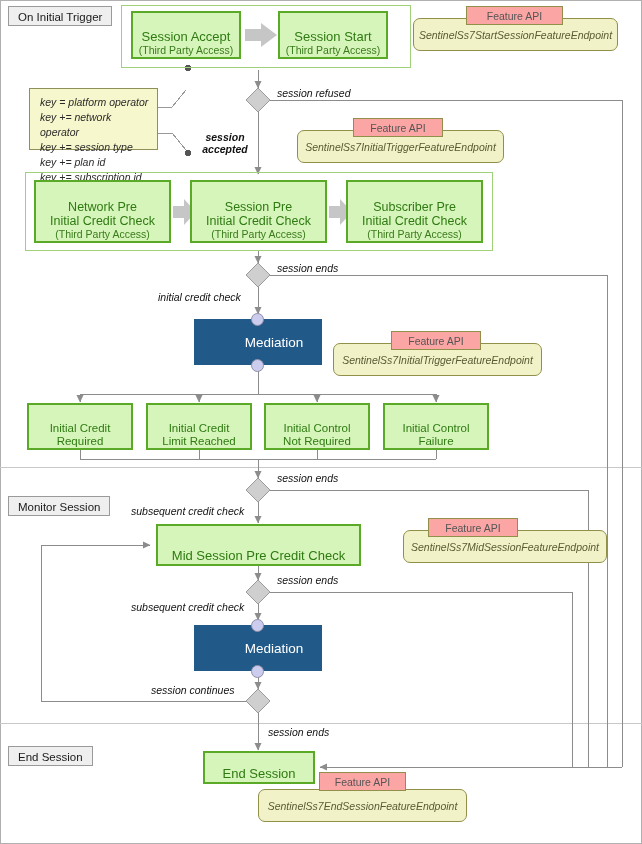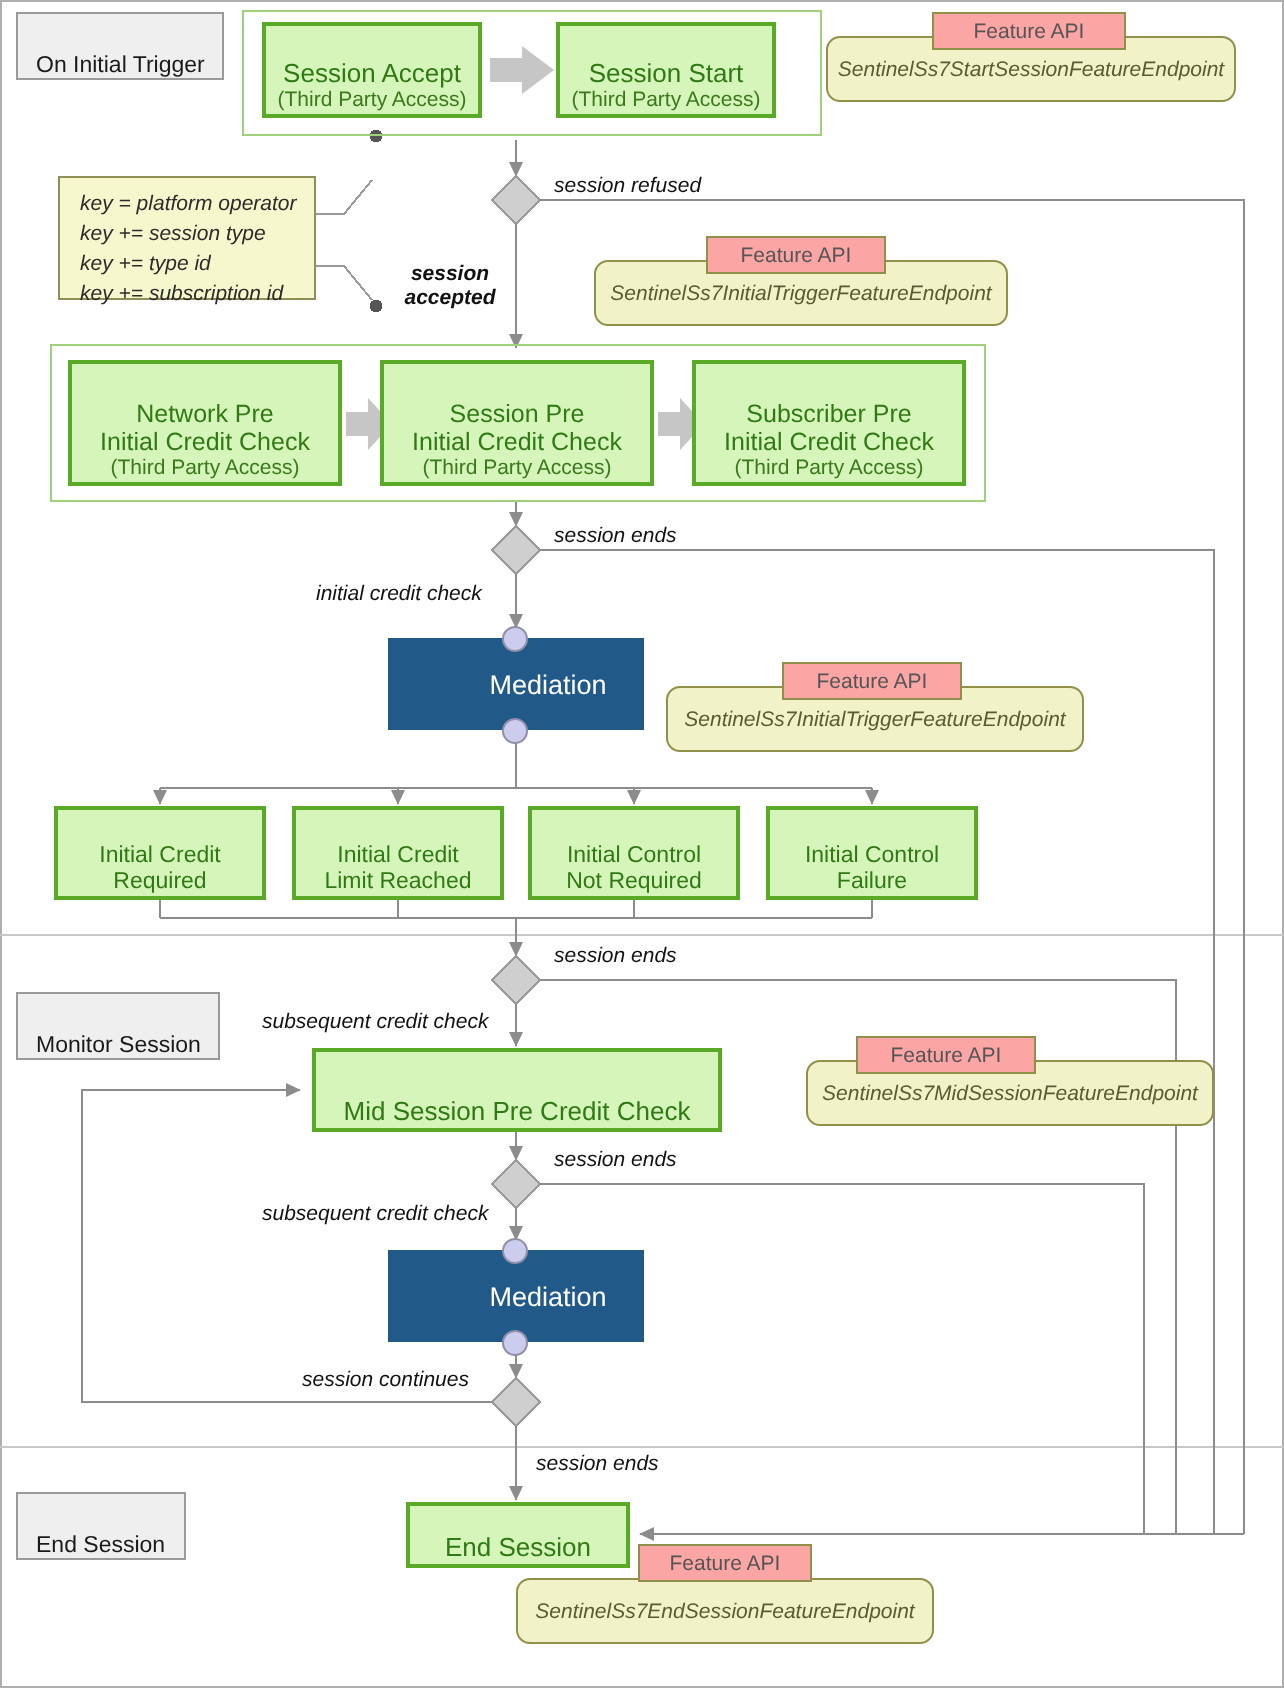--- a/index.html
+++ b/index.html
@@ -28,21 +28,21 @@
 
   
   .lane-label {
     position: absolute;
     background: #efefef;
     border: 1px solid #9a9a9a;
     color: #1a1a1a;
     font-size: 11.5px;
     line-height: 20px;
     height: 20px;
-    padding: 16px 9px;
+    padding: 0 9px;
     white-space: nowrap;
     box-sizing: border-box;
   }
 
   
   .gbox {
     position: absolute;
     box-sizing: border-box;
     background: #d6f5ba;
     border: 2px solid #5aaa28;
@@ -252,22 +252,23 @@
   <div class="gbox" style="left:278px; top:11px; width:110px; height:48px;">
     <div class="main">Session Start</div>
     <div class="sub">(Third Party Access)</div>
   </div>
 
   <div class="api-body" style="left:413px; top:18px; width:205px; height:33px;">SentinelSs7StartSessionFeatureEndpoint</div>
   <div class="api-tab" style="left:466px; top:6px; width:97px; height:19px;">Feature API</div>
 
   <div class="note" style="left:29px; top:88px; width:129px; height:62px;">
     <div>key = platform operator</div>
+    <div>key += network operator</div>
     <div>key += session type</div>
-    <div>key += type id</div>
+    <div>key += plan id</div>
     <div>key += subscription id</div>
   </div>
 
   <div class="elabel" style="left:277px; top:87px;">session refused</div>
 
   <div class="elabel ctr" style="left:199px; top:131px; width:52px;">
     <div>session</div>
     <div>accepted</div>
   </div>
 

